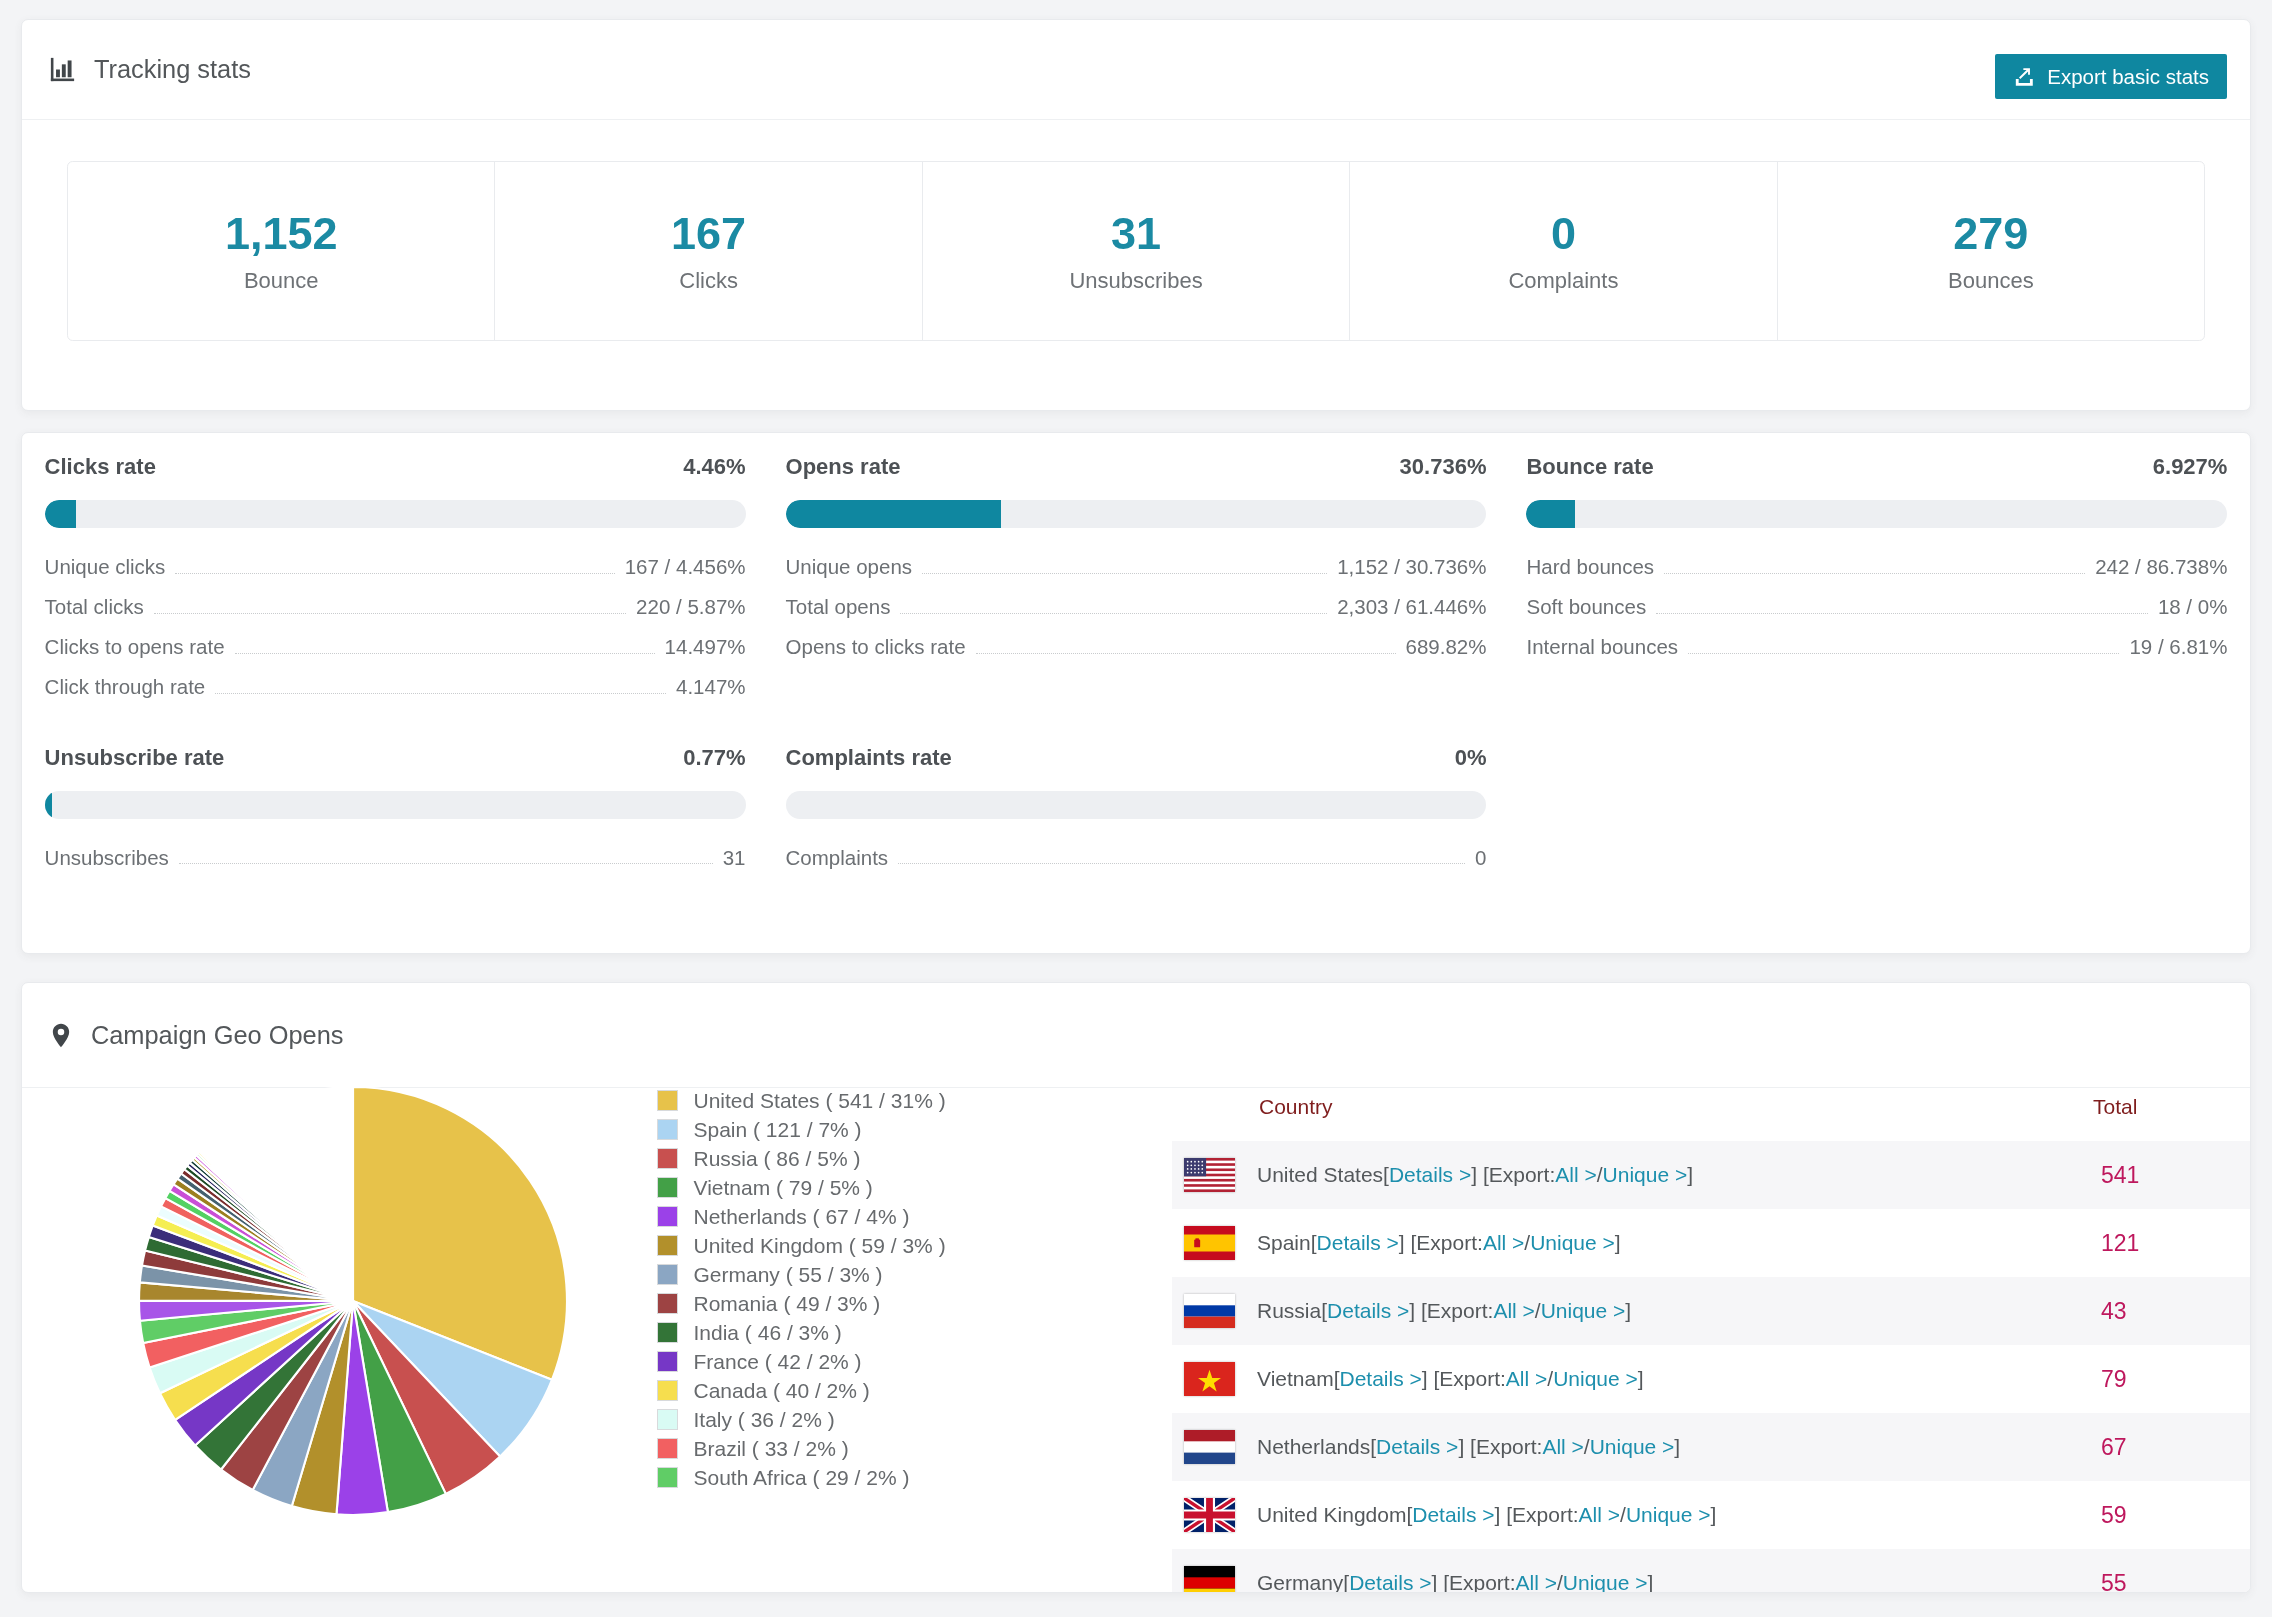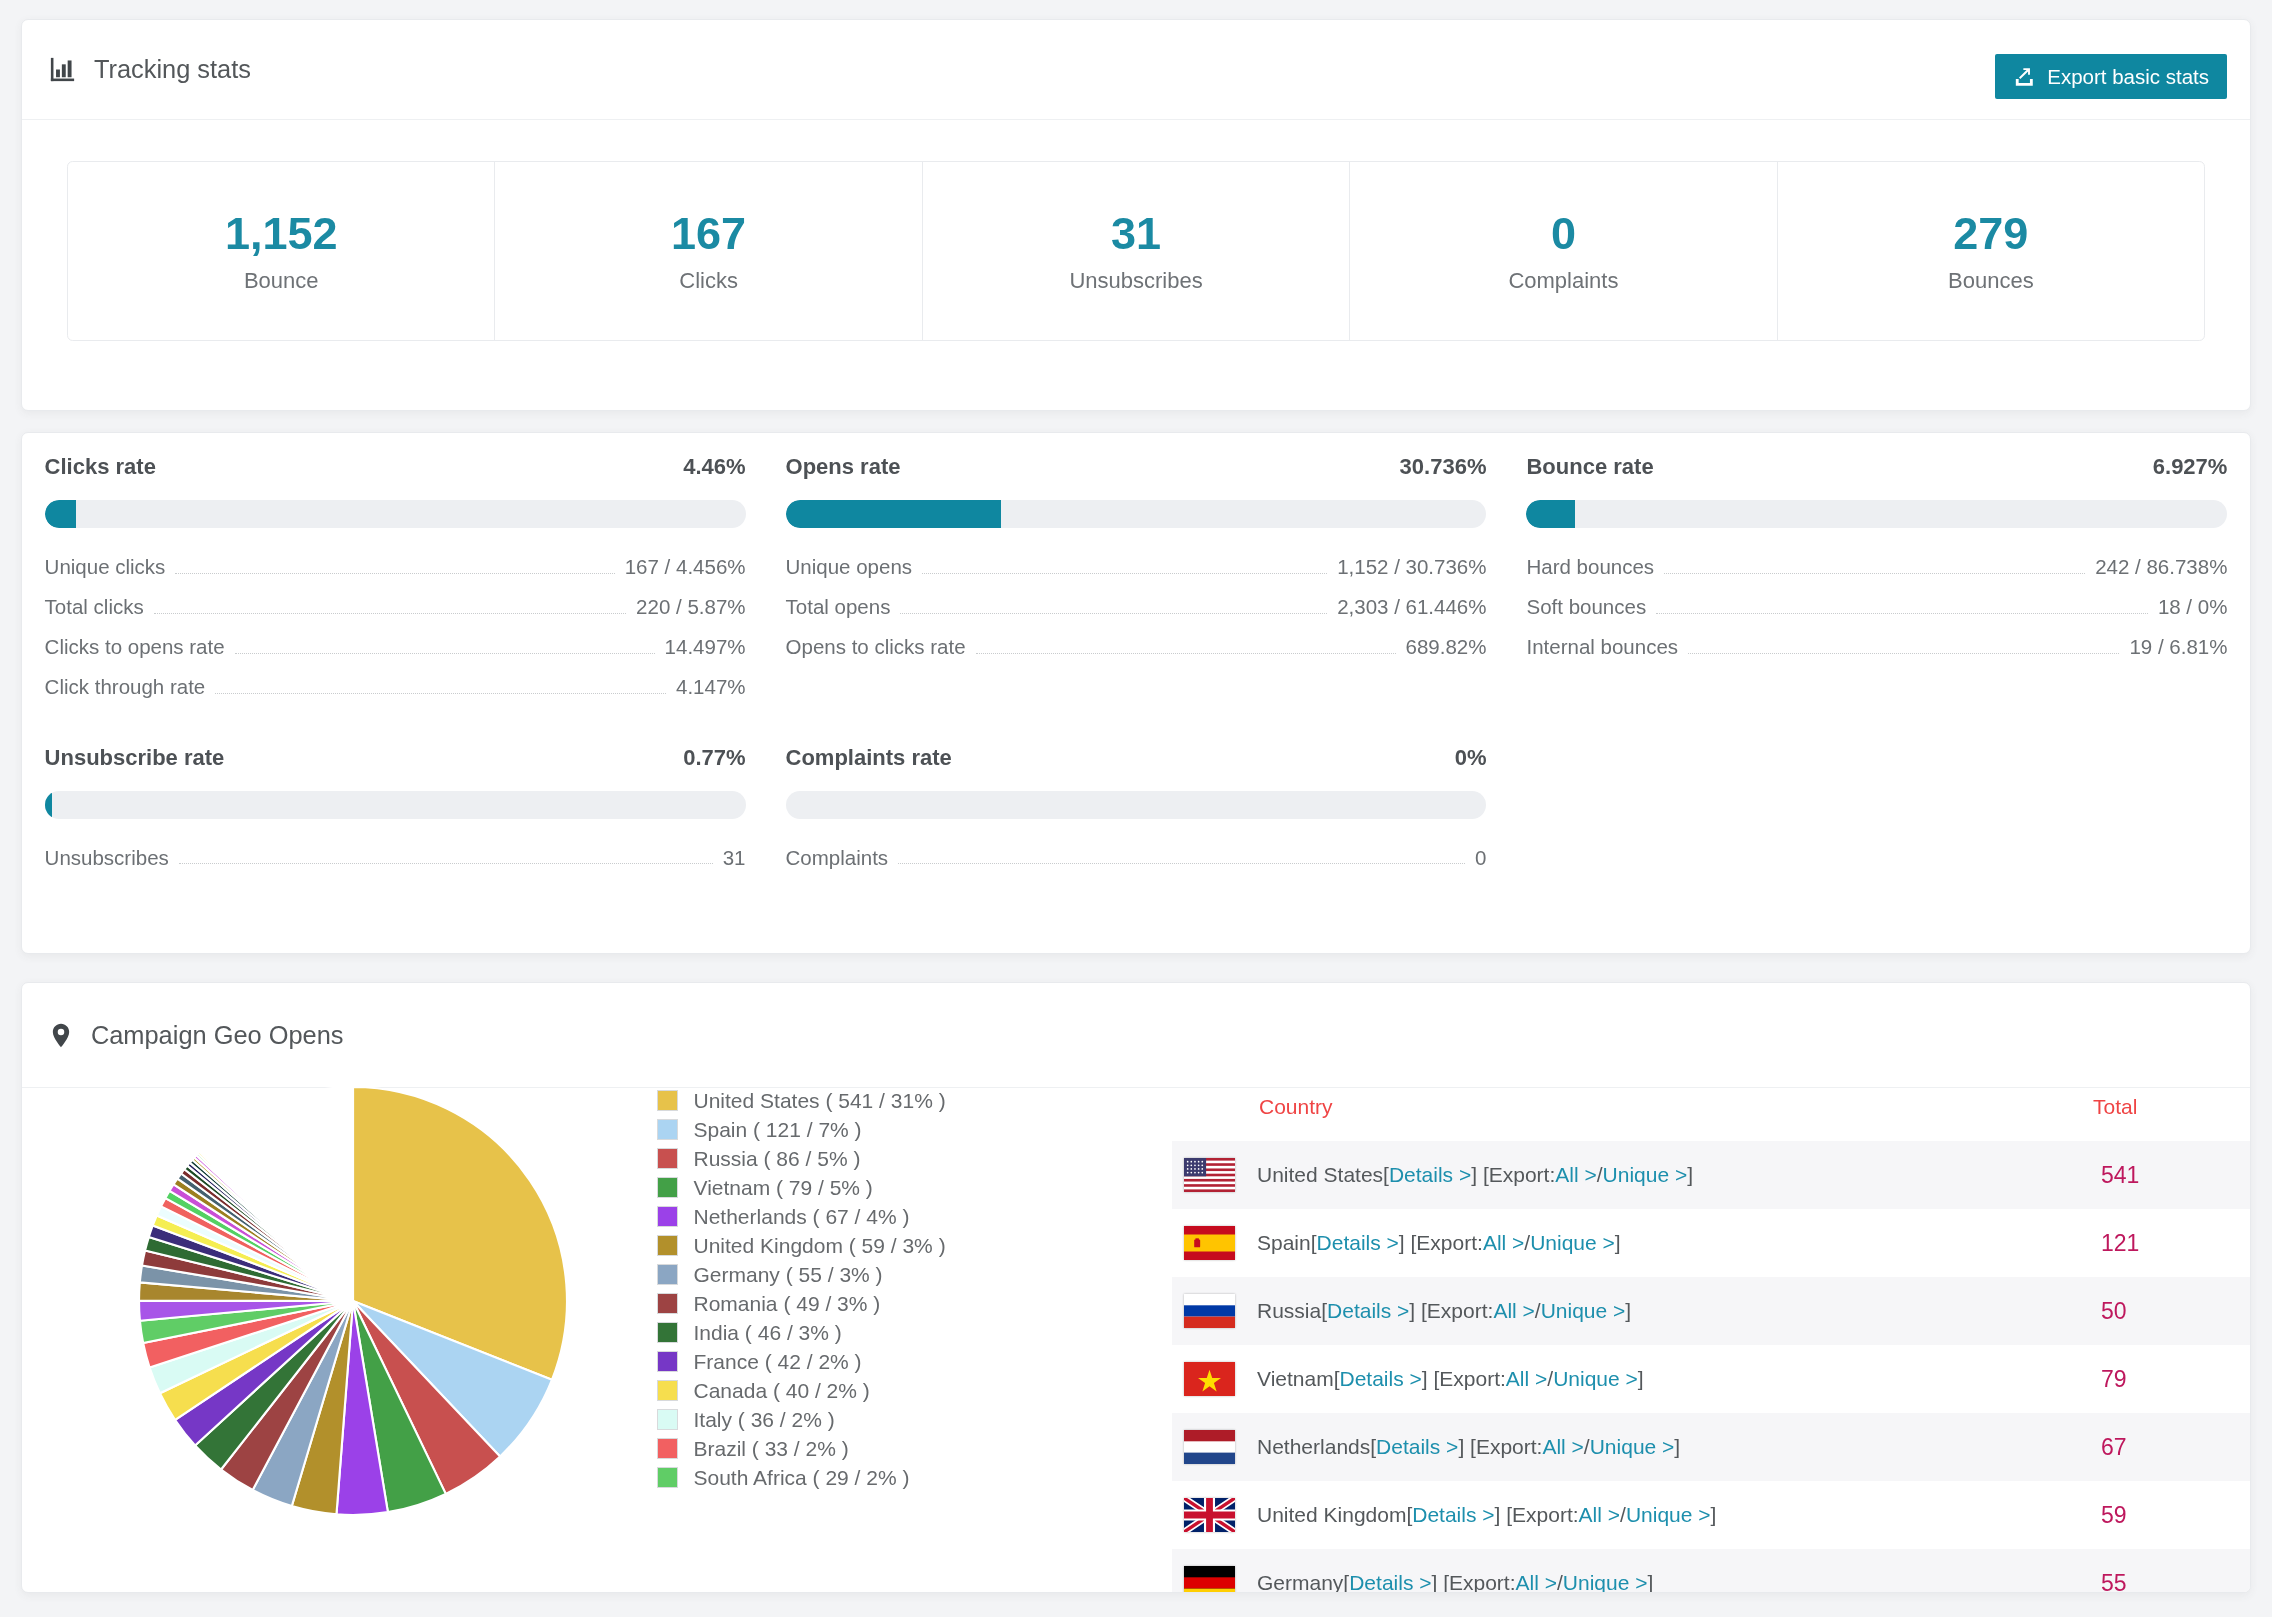--- a/index.html
+++ b/index.html
@@ -65,21 +65,21 @@
   .rate-dots{flex:1;border-bottom:1.4px dotted #c9ccce;margin:0 10px 7px;}
   
   #card-geo{left:21px;top:982px;width:2230px;height:611px;overflow:hidden;}
   #card-geo .card-header{height:104px;}
   #pie-svg{position:absolute;left:105px;top:92px;}
   #legend{position:absolute;left:635px;top:103px;}
   .legend-item{display:flex;align-items:center;height:29px;cursor:pointer;}
   .legend-sq{width:21px;height:21px;border:1.4px solid #d8dadc;margin-right:15.5px;box-sizing:border-box;}
   .legend-label{font-size:21px;color:#676a6d;white-space:nowrap;}
   #geo-table{position:absolute;left:1150px;top:106px;width:1078px;}
-  .gt-header{position:relative;height:52px;font-size:21px;color:#ef4444;}
+  .gt-header{position:relative;height:52px;font-size:21px;color:#7f1d1d;}
   .gt-header .h-country{position:absolute;left:87px;top:5.6px;}
   .gt-header .h-total{position:absolute;left:921px;top:5.6px;}
   .gt-row{position:relative;height:68px;}
   .gt-row.striped{background:#f6f6f8;}
   .flag{
     position:absolute;left:12px;top:17px;width:51px;height:34px;
     box-shadow:0 0 2.1px rgba(0,0,0,.28);
   }
   .gt-country{
     position:absolute;left:85px;top:0;height:68px;display:flex;align-items:center;
@@ -441,21 +441,21 @@
           <span class="gt-country">
             <span>Russia </span>
             <span>[</span>
             <a class="tlink">Details &gt;</a>
             <span>] [Export: </span>
             <a class="tlink">All &gt;</a>
             <span> / </span>
             <a class="tlink">Unique &gt;</a>
             <span>]</span>
           </span>
-          <span class="gt-total">50</span>
+          <span class="gt-total">43</span>
         </div>
         <div class="gt-row">
           <span class="flag"><svg viewBox="0 0 60 40" width="51" height="34" preserveAspectRatio="none">
               <rect width="60" height="40" fill="#da251d"></rect>
         <path fill="#ffde00" d="M30 9l3.2 9.8h10.3l-8.3 6 3.2 9.8-8.4-6-8.4 6 3.2-9.8-8.3-6h10.3z"></path>
             </svg></span>
           <span class="gt-country">
             <span>Vietnam </span>
             <span>[</span>
             <a class="tlink">Details &gt;</a>

